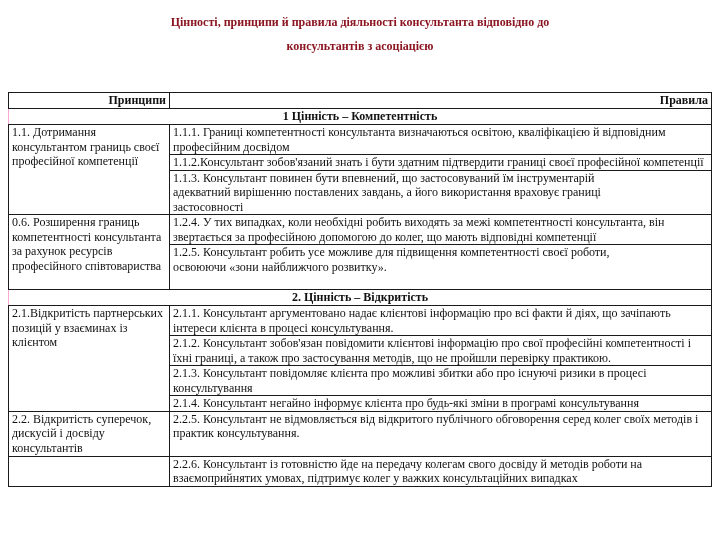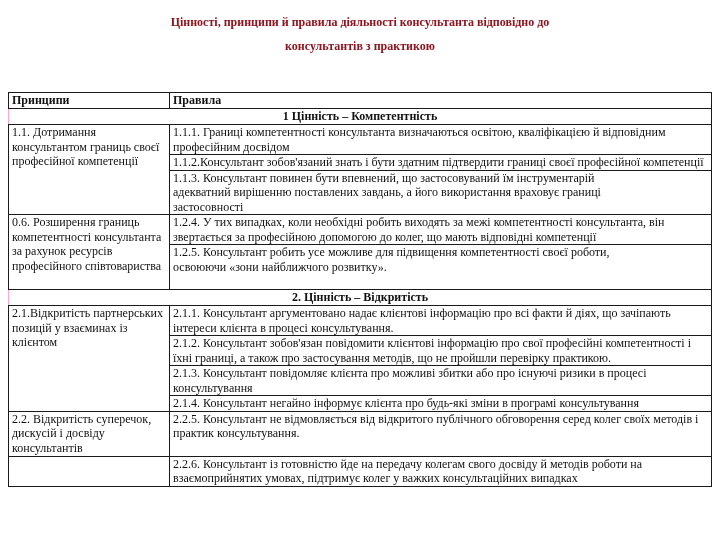--- a/index.html
+++ b/index.html
@@ -5,30 +5,30 @@
   html, body { margin:0; padding:0; background:#ffffff; }
   body { width:720px; height:540px; position:relative; overflow:hidden;
          font-family:"Liberation Serif","DejaVu Serif",serif; color:#111; }
   .title { position:absolute; top:10px; left:0; width:720px; text-align:center;
            color:#8b1520; font-weight:bold; font-size:12px; line-height:24px; }
   .title div { white-space:nowrap; }
   table.rules { position:absolute; left:8px; top:92px; width:704px;
                 border-collapse:collapse; table-layout:fixed; font-size:12px; }
   table.rules td { border:1px solid #1a1a1a; padding:0 3px; vertical-align:top;
                    line-height:14.5px; }
-  table.rules td.hdr { text-align:left; font-weight:bold; height:15px; }
+  table.rules td.hdr { text-align:right; font-weight:bold; height:15px; }
   table.rules td.sec { text-align:center; font-weight:bold; height:15px; border-left:1px solid #f9a8d4;margin-left:14px; }
   .col1 { width:161px; }
 </style>
 </head>
 <body>
 
 <div class="title">
   <div>Цінності, принципи й правила діяльності консультанта відповідно до</div>
-  <div>консультантів з практикою</div>
+  <div>консультантів з асоціацією</div>
 </div>
 
 <table class="rules">
   <colgroup>
       <col class="col1">
       <col>
     </colgroup>
   <tbody>
       <tr>
     <td class="hdr">Принципи</td>

